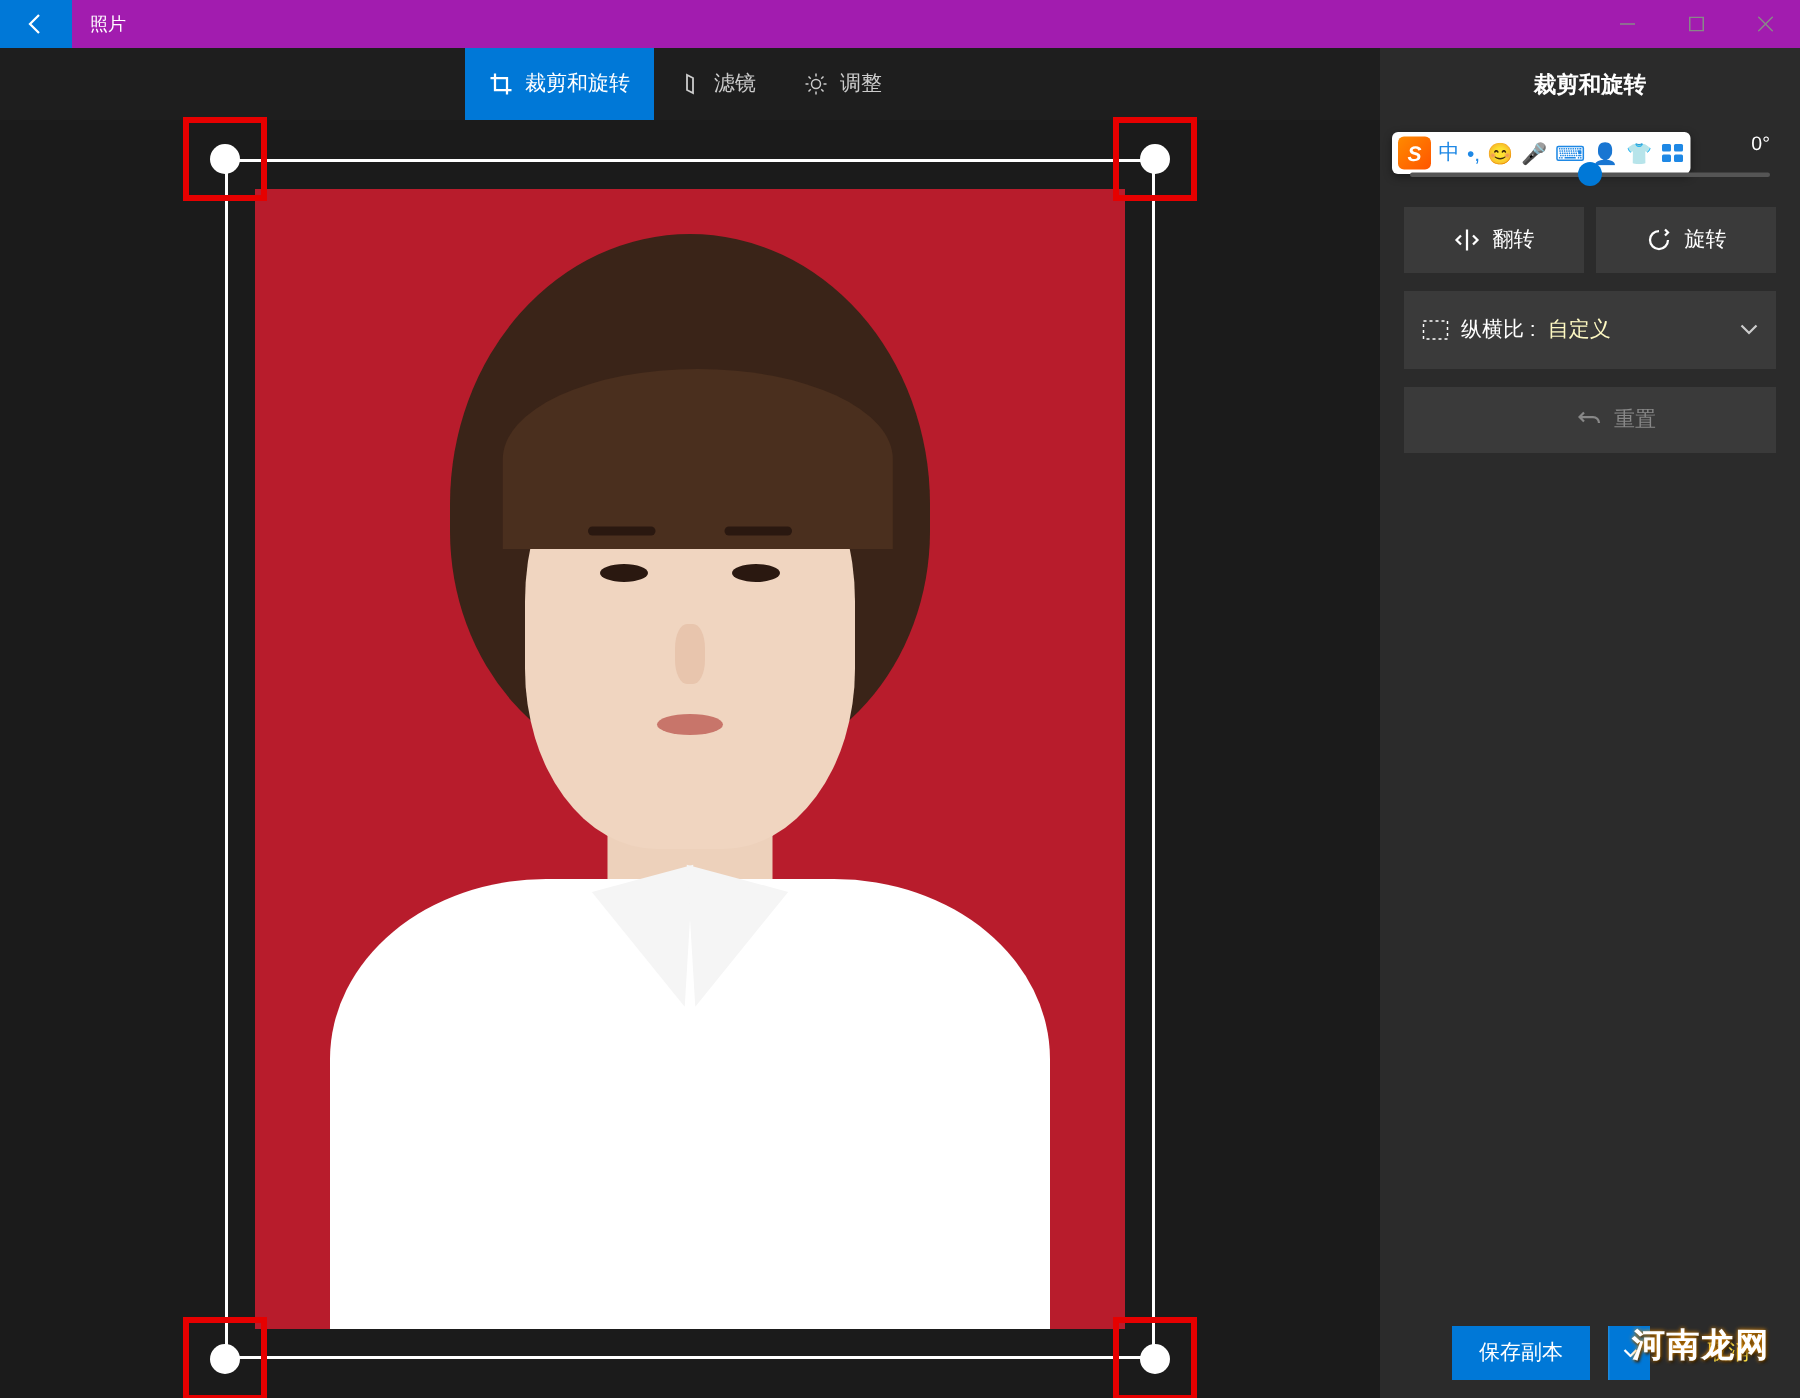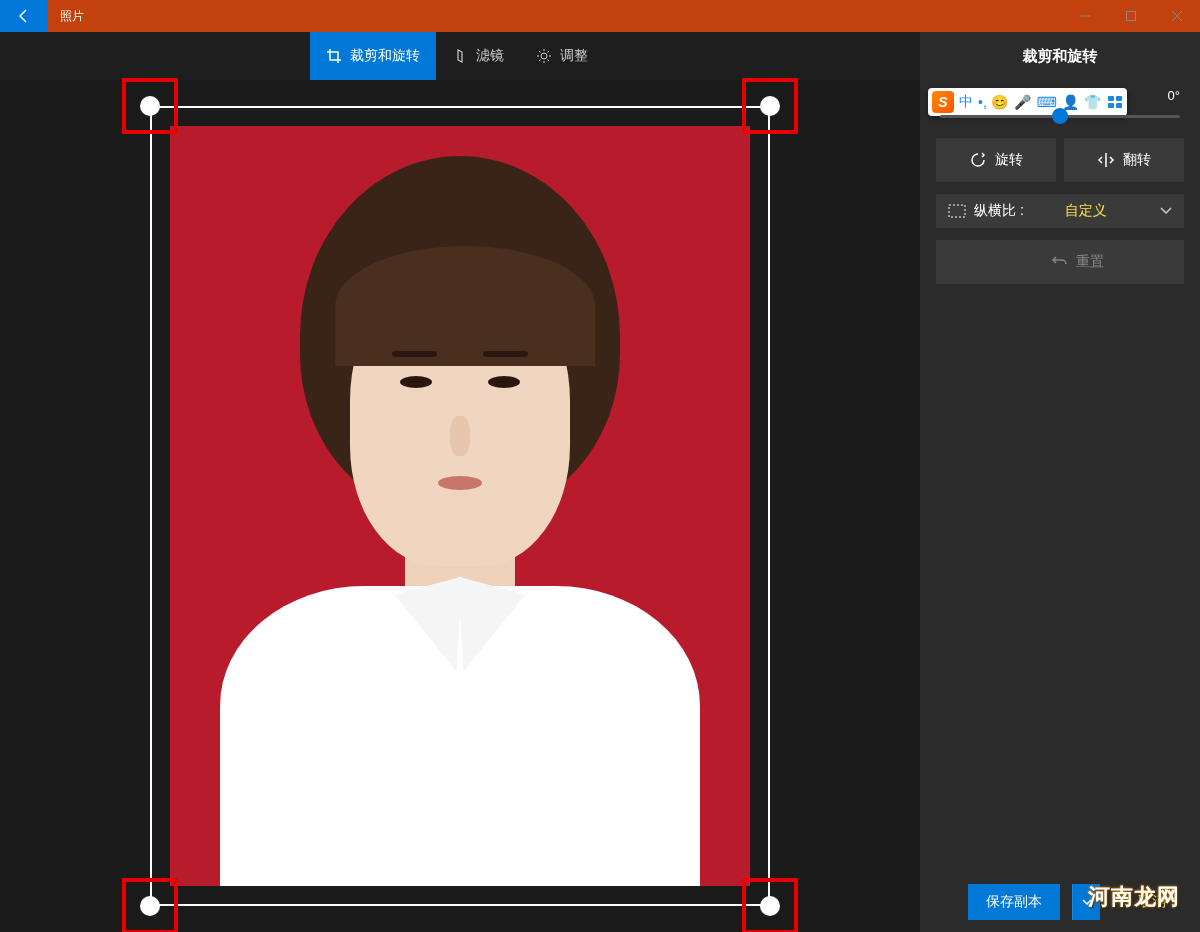--- a/index.html
+++ b/index.html
@@ -1,18 +1,18 @@
 <!DOCTYPE html>
 <html><head>
 <meta charset="utf-8">
 <style>
   * { box-sizing: border-box; margin: 0; padding: 0; user-select: none; }
   body { width: 1200px; height: 932px; background: #1e1e1e; font-family: "Microsoft YaHei", sans-serif; font-size: 14px; color: #ccc; overflow: hidden; position: relative; }
   
-  .titlebar { height: 32px; background: #c2410c; display: flex; align-items: center; }
+  .titlebar { height: 32px; background: #a21caf; display: flex; align-items: center; }
   .back-btn { width: 48px; height: 32px; background: #0078d7; display: flex; align-items: center; justify-content: center; color: #fff; }
   .app-title { margin-left: 12px; font-size: 12px; color: #fff; }
   .win-controls { margin-left: auto; display: flex; }
   .win-btn { width: 46px; height: 32px; display: flex; align-items: center; justify-content: center; color: #888; }
   
   .toolbar { height: 48px; display: flex; align-items: center; padding: 0 20px; }
   .tool-tabs { display: flex; margin-left: 290px; gap: 0; }
   .tool-tab { height: 48px; padding: 0 16px; display: flex; align-items: center; gap: 8px; color: #ccc; font-size: 14px; }
   .tool-tab.active { background: #0078d7; color: #fff; }
   .tool-actions { margin-left: auto; display: flex; gap: 20px; margin-right: 10px; }
@@ -51,22 +51,22 @@
   .ime-item { font-size: 14px; }
   .ime-blue { color: #1e88e5; }
   .ime-gray { color: #bbb; }
   .degree-row { display: flex; justify-content: flex-end; padding: 8px 20px 4px; color: #fff; font-size: 13px; }
   .slider-wrap { padding: 8px 20px 20px; position: relative; }
   .slider-track { height: 3px; background: #555; border-radius: 2px; position: relative; }
   .slider-center { position: absolute; left: 50%; top: -3px; width: 1px; height: 9px; background: #888; }
   .slider-thumb { position: absolute; left: 50%; top: -7px; width: 16px; height: 16px; background: #0078d7; border-radius: 50%; transform: translateX(-50%); }
   .btn-row { display: flex; gap: 8px; padding: 0 16px 12px; }
   .btn { flex: 1; height: 44px; background: #3a3a3a; display: flex; align-items: center; justify-content: center; gap: 8px; color: #fff; font-size: 14px; }
-  .aspect-row { margin: 0 16px 12px; height: 34px; background: #3a3a3a; display: flex; align-items: center; padding: 0 12px; gap: 8px; color: #fff; }
-  .aspect-val { color: #fde047; margin-left: 33px; }
+  .aspect-row { margin: 0 16px 12px; height: 52px; background: #3a3a3a; display: flex; align-items: center; padding: 0 12px; gap: 8px; color: #fff; }
+  .aspect-val { color: #fef9c3; }
   .chev { margin-left: auto; color: #ccc; }
   .reset-row { margin: 0 16px; height: 44px; background: #3a3a3a; display: flex; align-items: center; justify-content: center; gap: 8px; color: #888; padding-left: 36px; }
   
   .footer { position: absolute; bottom: 12px; right: 16px; display: flex; align-items: center; gap: 12px; }
   .save-btn { height: 36px; padding: 0 18px; background: #0078d7; color: #fff; display: flex; align-items: center; font-size: 14px; }
   .save-drop { width: 28px; height: 36px; background: #0078d7; border-left: 1px solid #1a8ae0; display: flex; align-items: center; justify-content: center; color: #fff; }
   .cancel-btn { height: 36px; padding: 0 18px; margin-left: 8px; color: #fde047; display: flex; align-items: center; }
   
   .watermark { position: absolute; right: 20px; bottom: 20px; font-size: 22px; font-weight: bold; color: #fff; text-shadow: 0 0 3px #f90, 1px 1px 2px #000; letter-spacing: 1px; pointer-events: none; }
   
@@ -196,29 +196,29 @@
   <div class="slider-wrap">
     <div class="slider-track">
         <div class="slider-center"></div>
         <div class="slider-thumb"></div>
       </div>
   </div>
 
   <div class="btn-row">
     <div class="btn">
       <svg width="18" height="18" viewBox="0 0 18 18">
-          <path d="M9 3a6 6 0 106 6M13 2l2 2-2 2" stroke="#fff" fill="none" stroke-width="1.5"></path>
-        </svg>
-      <span>旋转</span>
+          <path d="M9 2v14M5 6L2 9l3 3M13 6l3 3-3 3" stroke="#fff" fill="none" stroke-width="1.5"></path>
+        </svg>
+      <span>翻转</span>
     </div>
     <div class="btn">
       <svg width="18" height="18" viewBox="0 0 18 18">
-          <path d="M9 2v14M5 6L2 9l3 3M13 6l3 3-3 3" stroke="#fff" fill="none" stroke-width="1.5"></path>
-        </svg>
-      <span>翻转</span>
+          <path d="M9 3a6 6 0 106 6M13 2l2 2-2 2" stroke="#fff" fill="none" stroke-width="1.5"></path>
+        </svg>
+      <span>旋转</span>
     </div>
   </div>
 
   <div class="aspect-row">
     <svg width="18" height="14" viewBox="0 0 18 14">
         <rect x="1" y="1" width="16" height="12" stroke="#fff" fill="none" stroke-dasharray="2 2"></rect>
       </svg>
     <span>纵横比 :</span>
     <span class="aspect-val">自定义</span>
     <span class="chev">

